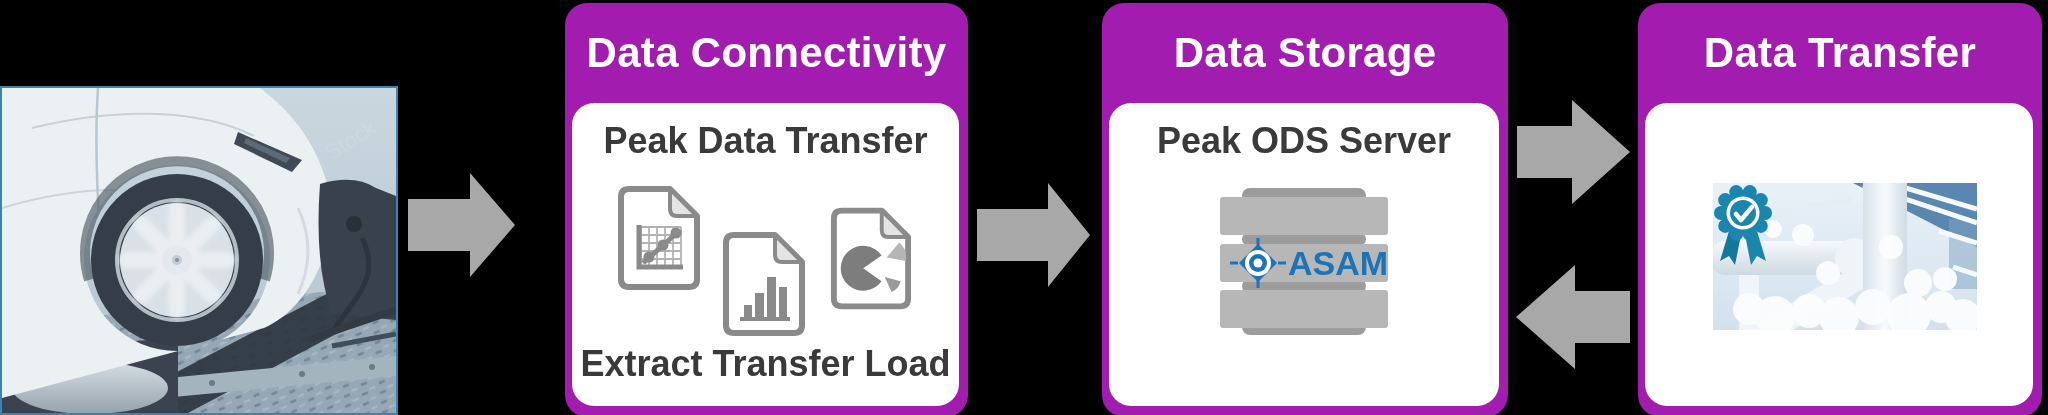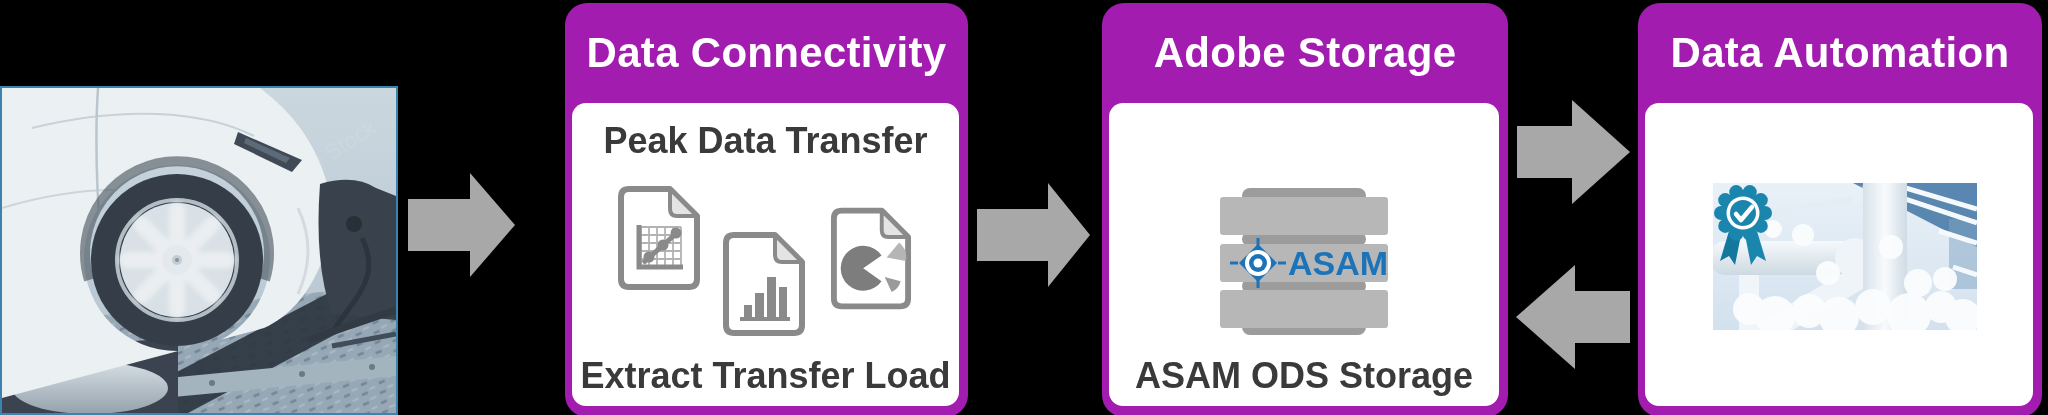--- a/index.html
+++ b/index.html
@@ -10,25 +10,25 @@
   .photo svg{display:block;width:100%;height:100%;}
   .arrow{position:absolute;}
   .flow-box{position:absolute;top:3px;height:414px;background:#a21caf;border-radius:22px;}
   .box-dc{left:565px;width:403px;}
   .box-ds{left:1102px;width:406px;}
   .box-da{left:1638px;width:404px;}
   .box-title{position:absolute;top:0;left:0;right:0;height:100px;display:flex;
              align-items:center;justify-content:center;color:#ffffff;
              font-size:42px;font-weight:bold;letter-spacing:.3px;white-space:nowrap;}
   .box-panel{position:absolute;left:7px;right:9px;top:100px;bottom:11px;
-             background:#ffffff;border-radius:14px;}
+             background:#ffffff;border-radius:22px;}
   .panel-label{position:absolute;left:0;right:0;text-align:center;color:#3a3a3a;
                font-size:36px;font-weight:bold;line-height:36px;white-space:nowrap;}
   .label-top{top:20px;}
-  .label-bottom{bottom:12px;}
+  .label-bottom{bottom:24px;}
   .abs{position:absolute;}
 </style>
 </head>
 <body>
 
 <div class="canvas">
 
   <div class="photo">
     <svg viewBox="0 0 394 325">
       <defs>
@@ -173,22 +173,23 @@
         <path d="M34,63 L52.8,76.2 A23,23 0 1 1 52.8,49.8 Z" fill="#7d7d7d"></path>
         <path d="M58,52 L70.9,36.7 A20,20 0 0 1 77.7,55.5 Z" fill="#b5b5b5"></path>
         <path d="M56,72 L72.4,76.4 A17,17 0 0 1 63.2,87.4 Z" fill="#9a9a9a"></path>
       </svg>
 
       <div class="panel-label label-bottom">Extract Transfer Load</div>
     </div>
   </div>
 
   <div class="flow-box box-ds">
-    <div class="box-title">Adobe Storage</div>
+    <div class="box-title">Data Storage</div>
     <div class="box-panel">
+      <div class="panel-label label-top">Peak ODS Server</div>
 
       <svg class="abs" style="left:109px;top:85px" width="172" height="147" viewBox="0 0 172 147">
         <g fill="#9c9c9c">
           <rect x="24" y="0" width="124" height="16" rx="8"></rect>
           <rect x="24" y="44" width="124" height="14" rx="7"></rect>
           <rect x="24" y="91" width="124" height="14" rx="7"></rect>
           <rect x="24" y="131" width="124" height="16" rx="8"></rect>
         </g>
         <g fill="#b7b7b7">
           <rect x="2" y="9" width="168" height="38" rx="3"></rect>
@@ -201,26 +202,25 @@
           <line x1="12" y1="75" x2="20" y2="75" stroke="#1c73b8" stroke-width="3"></line>
           <line x1="60" y1="75" x2="68" y2="75" stroke="#1c73b8" stroke-width="3"></line>
           <polygon points="40,56 59,75 40,94 21,75" fill="#1c73b8"></polygon>
           <circle cx="40" cy="75" r="13" fill="#ffffff"></circle>
           <circle cx="40" cy="75" r="9" fill="#1c73b8"></circle>
           <circle cx="40" cy="75" r="4.5" fill="#ffffff"></circle>
           <text x="70" y="87" font-family="Liberation Sans, sans-serif" font-size="34" font-weight="bold" fill="#1c73b8">ASAM</text>
         </g>
       </svg>
 
-      <div class="panel-label label-bottom">ASAM ODS Storage</div>
     </div>
   </div>
 
   <div class="flow-box box-da">
-    <div class="box-title">Data Automation</div>
+    <div class="box-title">Data Transfer</div>
     <div class="box-panel">
 
       <svg class="abs" style="left:68px;top:80px" width="264" height="147" viewBox="0 0 264 147">
         <defs>
           <linearGradient id="pipesBg" x1="0" y1="0" x2="0" y2="1">
             <stop offset="0" stop-color="#e9f1f8"></stop>
               <stop offset="1" stop-color="#d3e1ee"></stop>
           </linearGradient>
           <linearGradient id="pipeV" x1="0" y1="0" x2="1" y2="0">
             <stop offset="0" stop-color="#d7e1e9"></stop>

